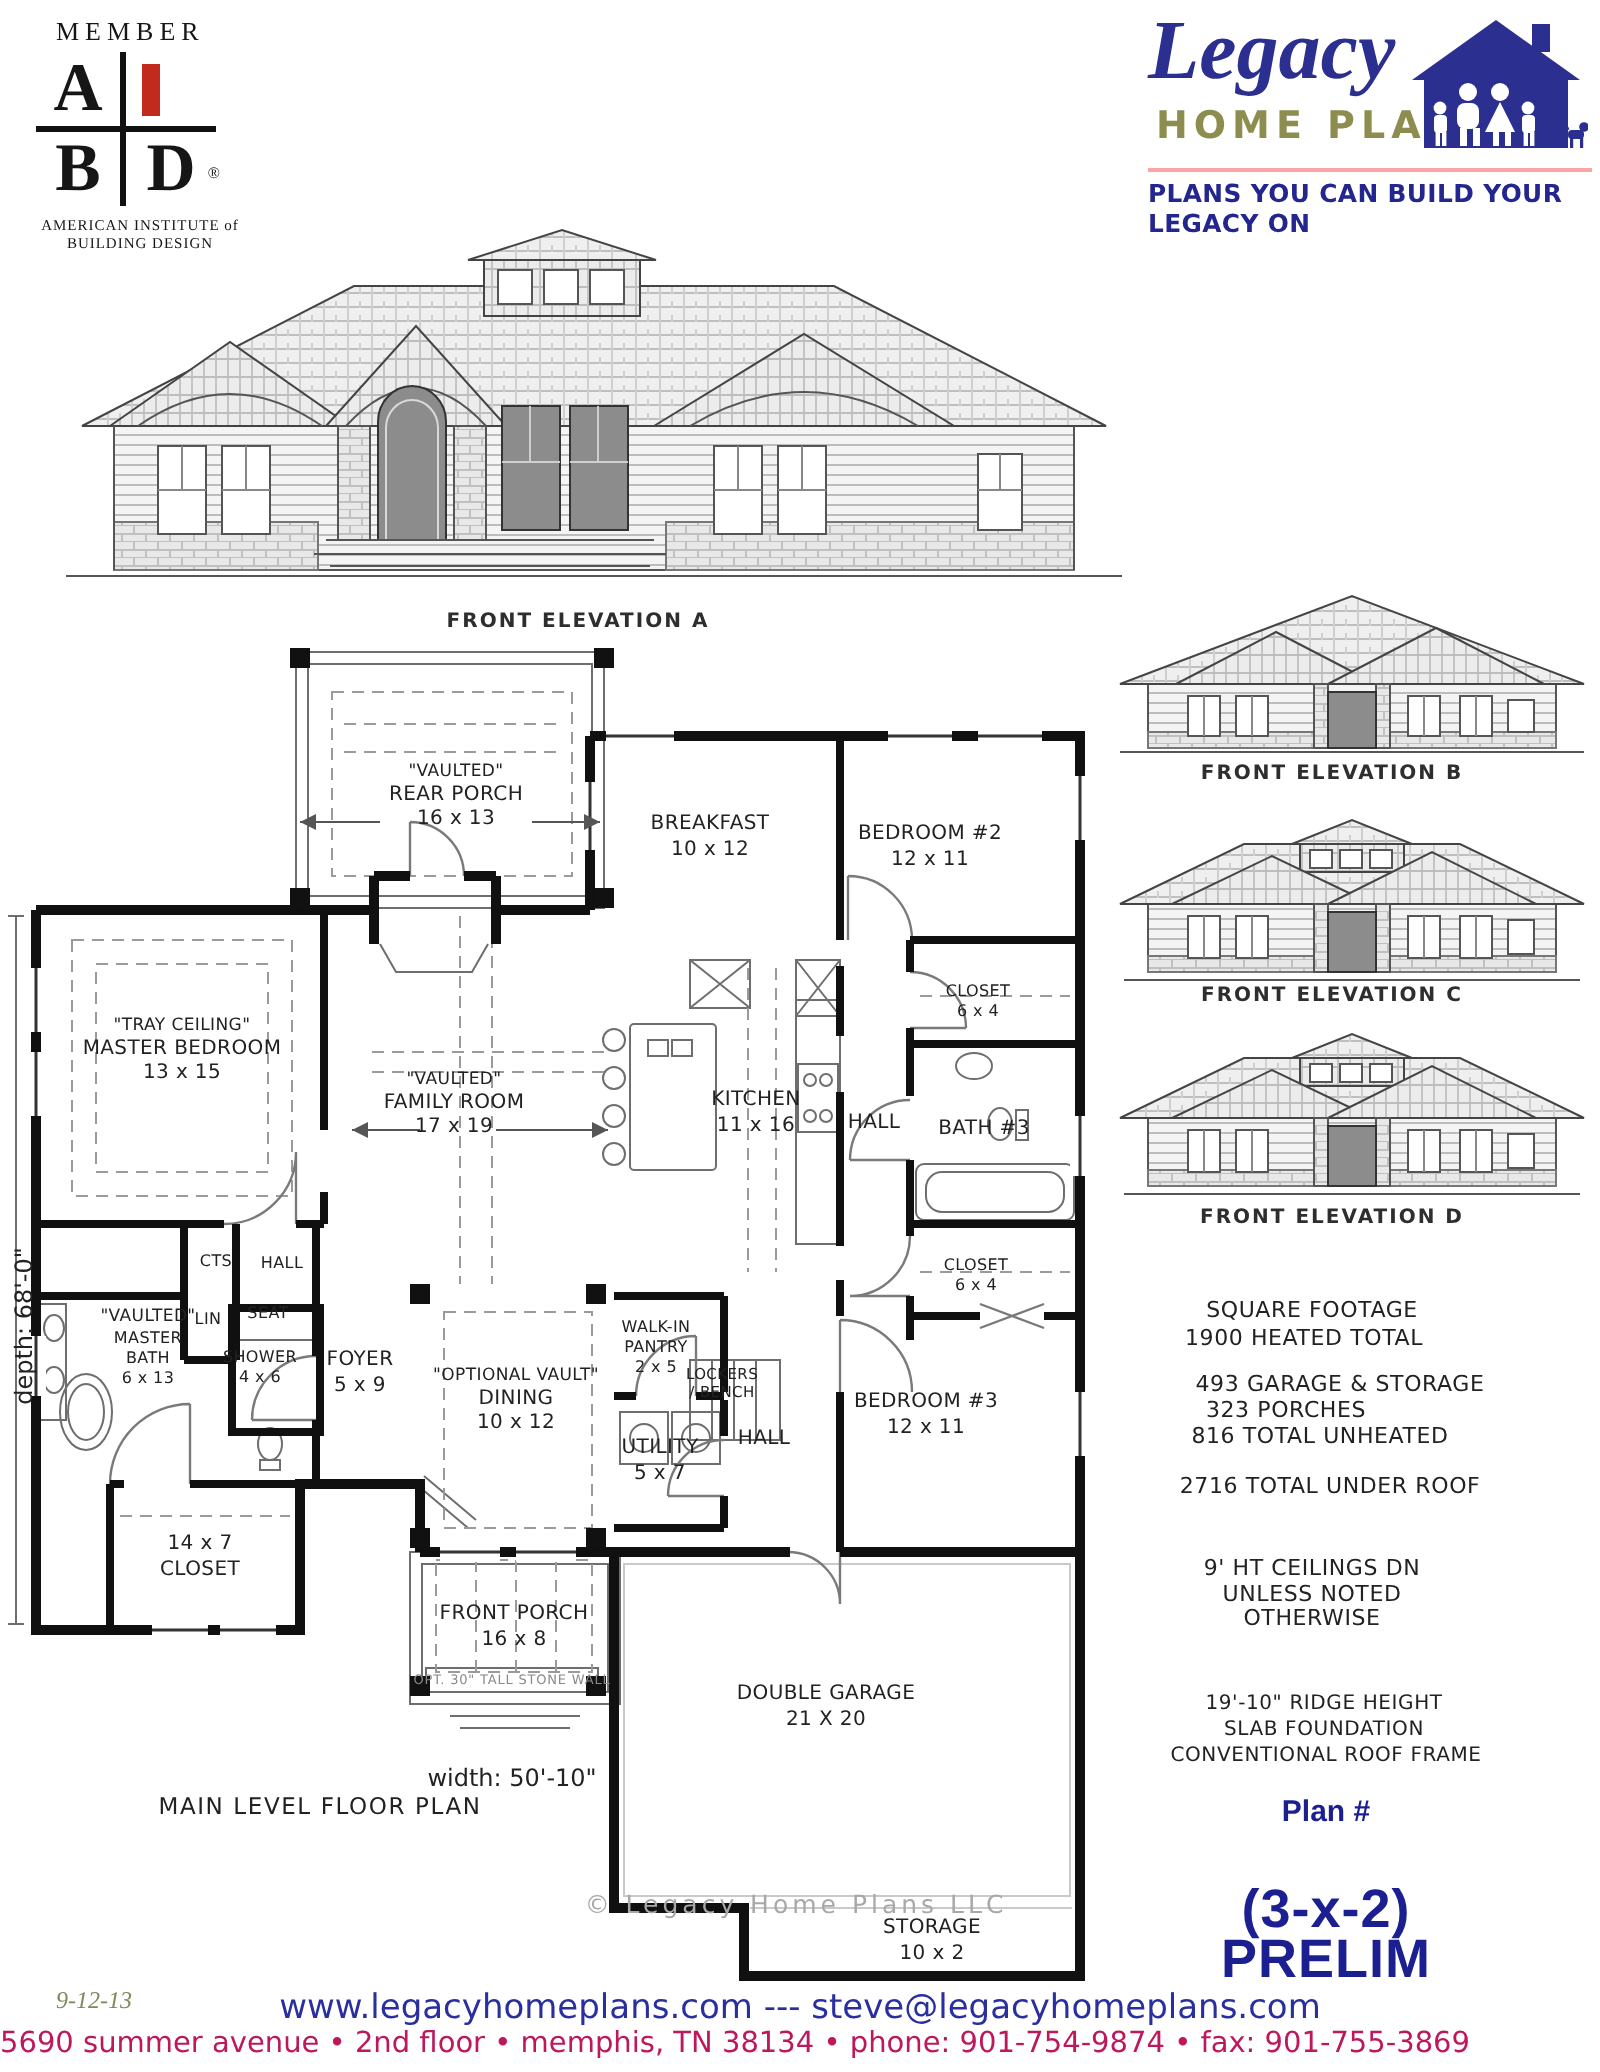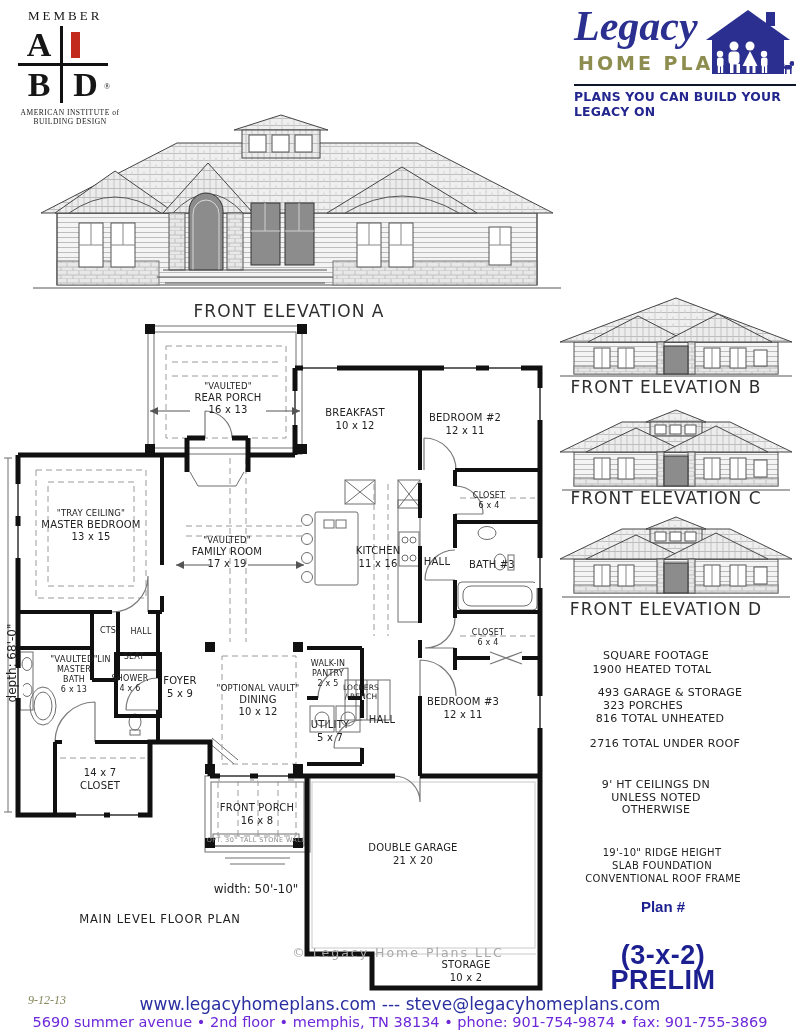--- a/index.html
+++ b/index.html
@@ -9,29 +9,29 @@
 
   
   .rm{position:absolute;transform:translate(-50%,-50%);text-align:center;
       font-size:10px;line-height:1.25;color:#222;letter-spacing:.2px;white-space:nowrap;}
   .rm span{display:block;}
   .rm .q{font-size:8.5px;}
   .rm.sm{font-size:8px;}
   .rm.xs{font-size:7.5px;}
 
   .lbl{position:absolute;transform:translate(-50%,-50%);white-space:nowrap;}
-  .elab{font-size:17px;letter-spacing:1px;color:#2e2e2e;}
+  .elab{font-size:10px;letter-spacing:1px;color:#2e2e2e;font-weight:bold;}
   .stat{font-size:11px;color:#222;letter-spacing:.3px;margin-top:14px;}
   .spec{font-size:10px;color:#222;letter-spacing:.3px;}
   .planid{color:#1b1f8f;font-weight:bold;font-family:"Liberation Sans",sans-serif;}
   .planid.label{font-size:15px;}
   .planid.big{font-size:27px;letter-spacing:.5px;}
   .copyright{color:#a8a8a8;font-size:12.5px;letter-spacing:2px;}
   .dimlabel{font-size:12px;color:#222;}
-  .plantitle{font-size:11.5px;letter-spacing:.8px;color:#222;margin-top:16px;}
+  .plantitle{font-size:11.5px;letter-spacing:.8px;color:#222;}
   .depth{transform:translate(-50%,-50%) rotate(-90deg);}
   .stemnote{font-size:6.5px;color:#8a8a8a;letter-spacing:.4px;}
 
   
   .aibd{position:absolute;left:12px;top:8px;width:116px;font-family:"Liberation Serif",serif;color:#161616;}
   .aibd-member{font-size:13px;letter-spacing:3px;margin:0 0 2px 16px;}
   .aibd-grid{display:grid;grid-template-columns:45px 45px;width:92px;margin-left:6px;}
   .aibd-grid .cell{height:37px;font-size:34px;font-weight:bold;line-height:37px;}
   .cell.ca{border-right:3px solid #111;border-bottom:3px solid #111;text-align:center;}
   .cell.ci{border-bottom:3px solid #111;display:flex;align-items:center;padding-left:8px;}
@@ -41,30 +41,30 @@
   .cell.cd .reg{position:absolute;font-size:8px;right:-2px;bottom:-2px;font-weight:normal;}
   .aibd-org{font-size:7.5px;letter-spacing:.5px;text-align:center;width:116px;}
 
   
   .brand{position:absolute;left:574px;top:8px;width:222px;}
   .brand-top{position:relative;height:70px;}
   .brand-script{position:absolute;left:0;top:-6px;font-family:"Liberation Serif",serif;
       font-style:italic;font-weight:bold;font-size:42px;color:#2b2f8f;}
   .brand-word{position:absolute;left:4px;top:44px;font-size:19px;font-weight:bold;
       color:#8d8d4f;letter-spacing:3px;}
-  .brand-tag{margin-top:6px;border-top:2px solid #0f172a;padding-top:3px;
+  .brand-tag{margin-top:6px;border-top:2px solid #fca5a5;padding-top:3px;
       font-size:12.4px;font-weight:bold;color:#23268f;letter-spacing:.2px;}
 
   
   .f-date{position:absolute;left:28px;top:993px;font-family:"Liberation Serif",serif;
       font-style:italic;font-size:12px;color:#85855a;}
   .f-web{position:absolute;left:90px;right:90px;top:994px;text-align:center;
       font-size:17px;color:#2a2fa0;}
-  .f-addr{position:absolute;left:0;right:0;top:1014px;text-align:center;
-      font-size:14.5px;color:#6d28d9;}
+  .f-addr{position:absolute;left:0;right:0;top:1014px;text-align:left;
+      font-size:14.5px;color:#be185d;}
 </style>
 </head>
 <body>
 
 <div class="page">
 
   <svg width="0" height="0">
     <defs>
       <pattern id="siding" width="6" height="5" patternUnits="userSpaceOnUse">
         <rect width="6" height="5" fill="#f4f4f4"></rect>

